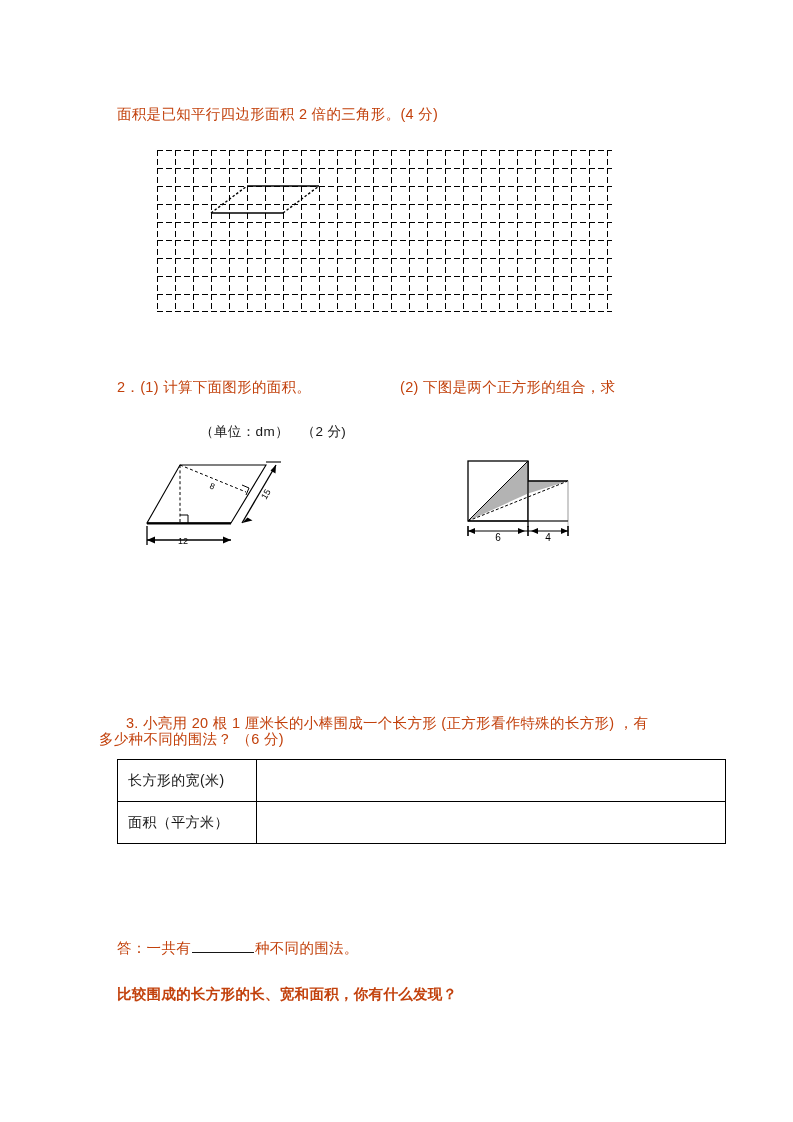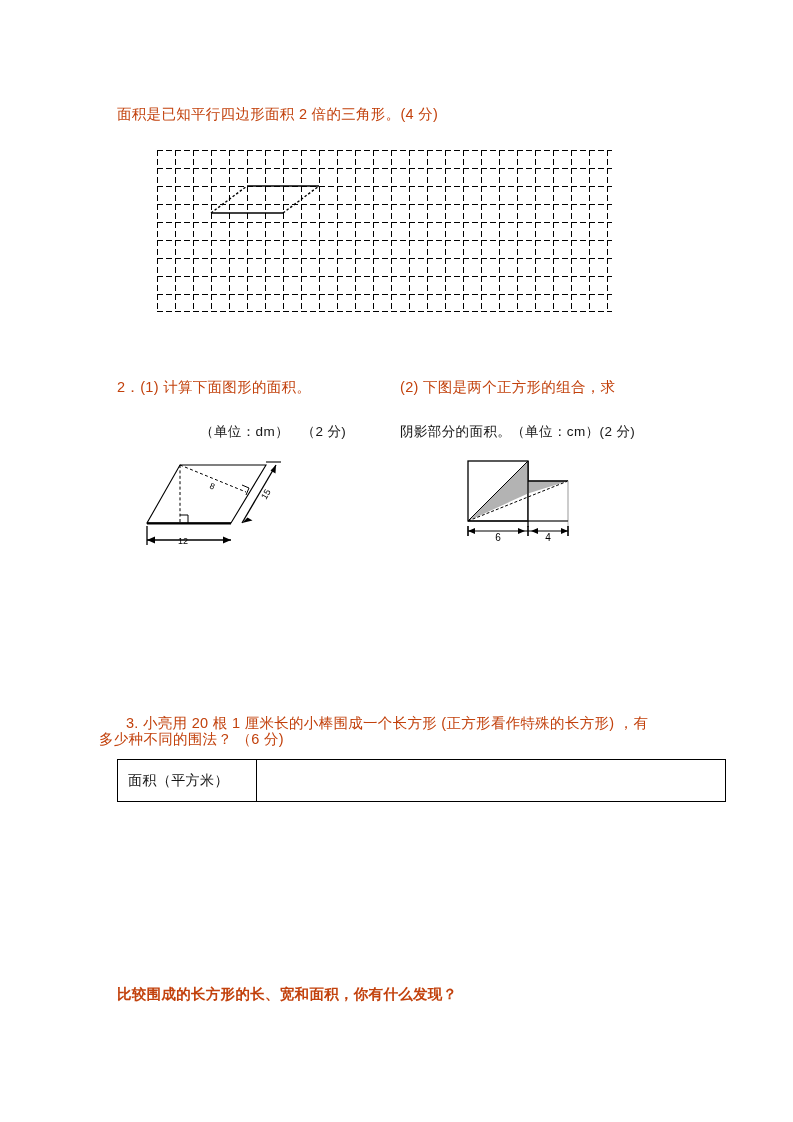--- a/index.html
+++ b/index.html
@@ -156,23 +156,20 @@
   <div class="q-line" style="left:400px; top:377px;">
     <span>(2)</span>
     <span>下图是两个正方形的组合，求</span>
   </div>
 
   <div class="small-note" style="left:152px; top:423px;margin-left:48px;">
     <span>（单位：dm）</span>
     &nbsp;&nbsp;<span>（2 分)</span>
   </div>
 
-  <div class="small-note" style="left:400px; top:423px;">
-    <span>阴影部分的面积。（单位：cm）</span><span>(2 分)</span>
-  </div>
 
   <div class="figure" style="left:143px; top:452px;">
     <svg width="170" height="100" viewBox="0 0 170 100" xmlns="http://www.w3.org/2000/svg">
 
       <polygon points="37,13 123,13 88,71 4,71" fill="none" stroke="#000000" stroke-width="1.1"></polygon>
 
       <line x1="4" y1="71.4" x2="88" y2="71.4" stroke="#000000" stroke-width="2.2"></line>
 
       <line x1="37" y1="13" x2="37" y2="71" stroke="#000000" stroke-width="1" stroke-dasharray="3,2.4"></line>
 
@@ -235,22 +232,29 @@
     </svg>
   </div>
 
   <div class="q-line" style="left:126px; top:697px;margin-top:16px;">3. 小亮用 20 根 1 厘米长的小棒围成一个长方形 (正方形看作特殊的长方形) ，有</div>
 
   <div class="q-line" style="left:99px; top:729px;">多少种不同的围法？ （6 分)</div>
 
   <table id="answer-table">
     <tbody>
       <tr>
+        <td class="label-cell">长方形的宽(米)</td>
+        <td class="blank-cell"></td>
+      </tr>
+      <tr>
         <td class="label-cell">面积（平方米）</td>
         <td class="blank-cell"></td>
       </tr>
     </tbody>
   </table>
 
+  <div class="q-line" style="left:117px; top:938px;">
+    <span>答：一共有</span><span class="blank-underline"></span><span>种不同的围法。</span>
+  </div>
 
   <div class="q-line bold" style="left:117px; top:984px;">比较围成的长方形的长、宽和面积，你有什么发现？</div>
 
 </div>
 
 </body></html>

